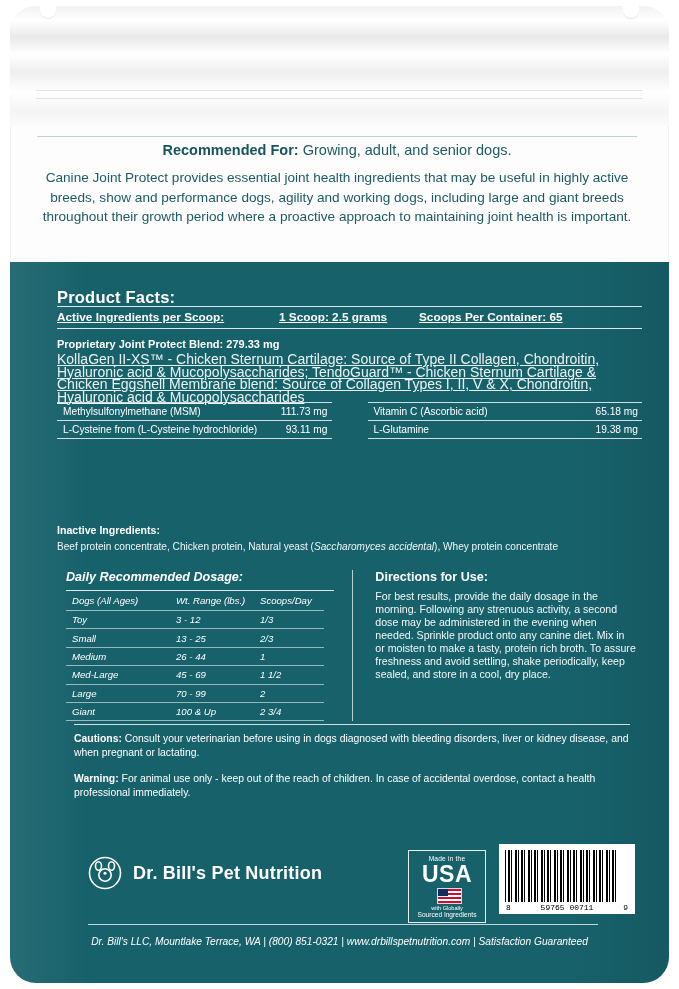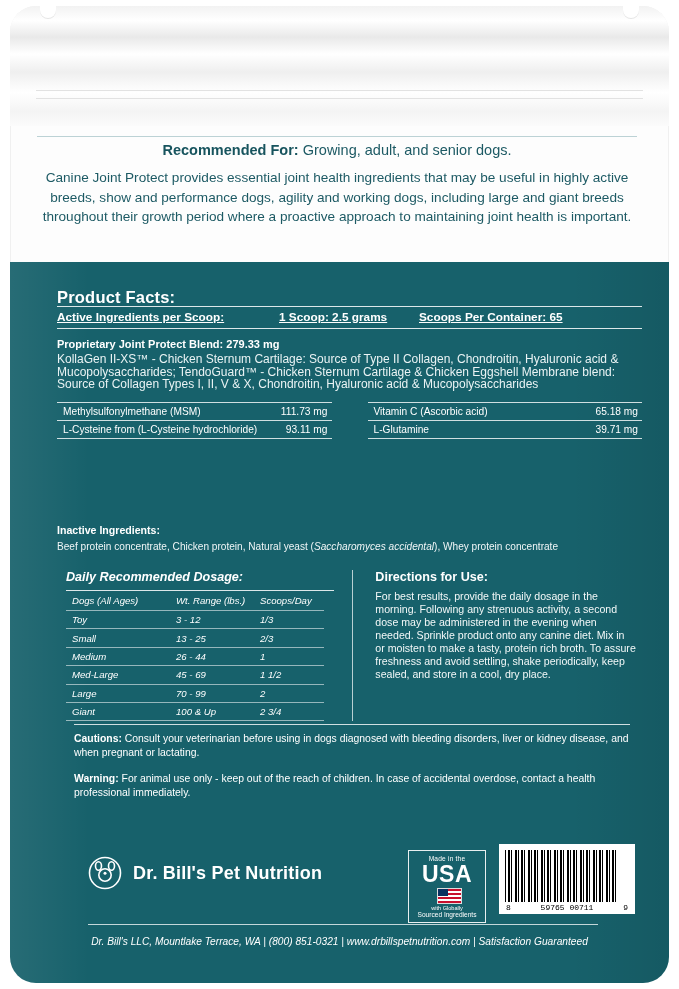--- a/index.html
+++ b/index.html
@@ -150,23 +150,24 @@
     left: 47px;
     top: 76px;
     width: 585px;
   }
   .blend-title {
     font-size: 11px;
     font-weight: bold;
     margin-bottom: 3px;
   }
   .blend-body {
-    font-size: 12px;
+    font-size: 14px;
     line-height: 12.6px;
     color: #eaf3f4;
+    text-decoration: underline;
   }
 
   
   .ing-wrap {
     position: absolute;
     left: 47px;
     top: 140px;
     width: 585px;
     display: flex;
     gap: 36px;
@@ -434,21 +435,21 @@
       </div>
       <div class="ing-col">
         <div class="rule"></div>
         <div class="ing-row">
           <span>Vitamin C (Ascorbic acid)</span>
           <span class="amt">65.18 mg</span>
         </div>
         <div class="rule"></div>
         <div class="ing-row">
           <span>L-Glutamine</span>
-          <span class="amt">39.71 mg</span>
+          <span class="amt">19.38 mg</span>
         </div>
         <div class="rule"></div>
       </div>
     </div>
 
     <div class="inactive">
       <div class="inactive-title">Inactive Ingredients:</div>
       <div class="inactive-body"><span>Beef protein concentrate, Chicken protein, Natural yeast (</span><i>Saccharomyces accidental</i><span>), Whey protein concentrate</span></div>
     </div>
 

